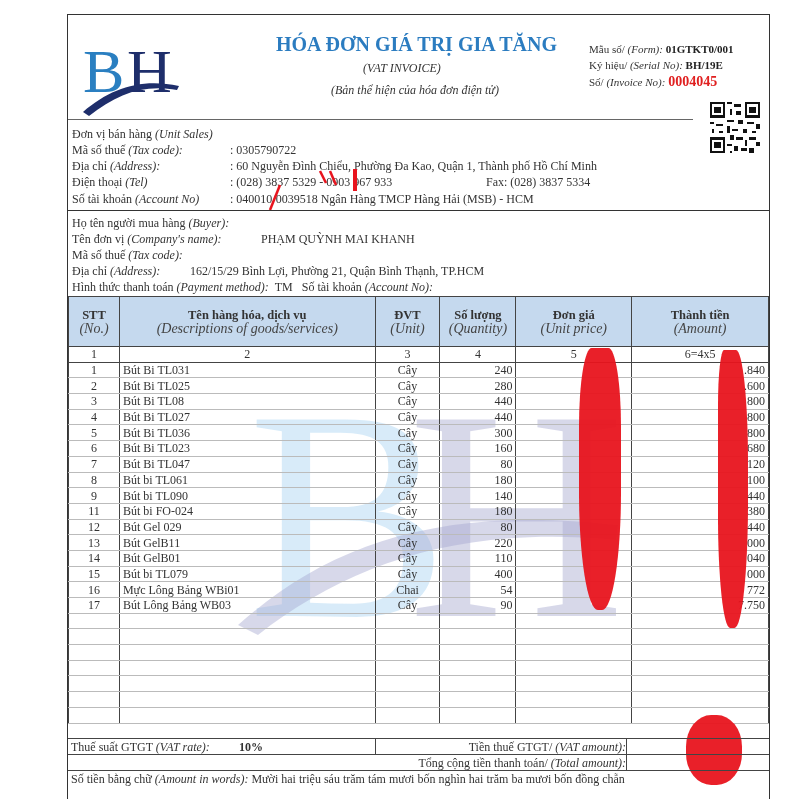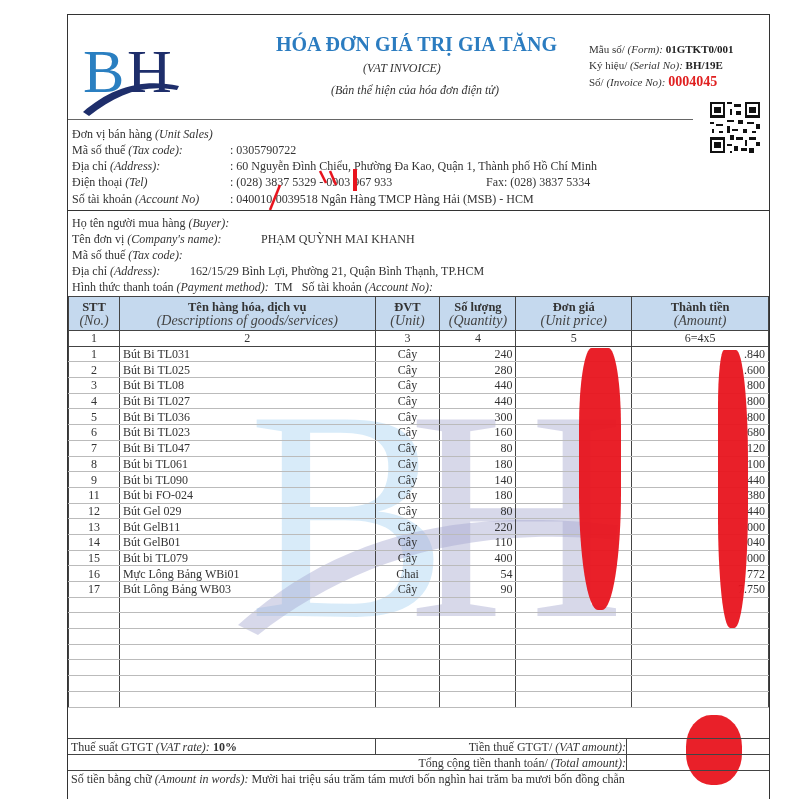--- a/index.html
+++ b/index.html
@@ -28,21 +28,21 @@
 
   
   .row-l { left:4px; font-size:12px; color:#333; }
   .row-v { left:162px; font-size:12px; color:#333; }
   .seller-name { left:162px; top:109px; font-size:15px; font-weight:bold; color:#2b7cc0; }
   .sep { position:absolute; left:0; width:100%; border-top:1.5px solid #333; }
 
   
   table.items { position:absolute; left:0; top:281px; width:701px; border-collapse:collapse; font-size:12px; }
   table.items th { background:#c5d9ee; border:1px solid #444; font-weight:bold; font-size:12.5px;
-                   padding:2px 2px; line-height:13px; color:#333; height:29px; }
+                   padding:10px 2px; line-height:13px; color:#333; height:29px; }
   table.items th .en { display:block; font-weight:normal; font-style:italic; font-size:14px; color:#444; }
   table.items td { border-left:1px solid #444; border-right:1px solid #444; border-bottom:1px solid #bbb;
                    height:14.7px; padding:0 3px; line-height:14px; color:#333; }
   table.items tr.idx td { border-bottom:1.5px solid #444; text-align:center; }
   td.c { text-align:center; }
   td.r { text-align:right; }
 
   .watermark { position:absolute; left:180px; top:370px; font-size:300px; color:#a9d4f2; opacity:0.45;
                font-family:"Liberation Serif", serif; line-height:260px; letter-spacing:-40px; pointer-events:none; }
   .watermark .h2 { color:#a7a9d0; }
@@ -407,21 +407,21 @@
       </tbody>
   </table>
 
   <div class="redact" style="left:511px;top:333px;width:42px;height:262px;border-radius:30% 30% 45% 45%"></div>
   <div class="redact" style="left:650px;top:335px;width:30px;height:278px;border-radius:20% 40% 45% 40%"></div>
   <div class="redact" style="left:618px;top:700px;width:56px;height:70px;border-radius:45%"></div>
 
   <div class="tot" style="top:723px;height:16px">
     <div class="abs" style="left:3px;top:1px">
       <span>Thuế suất GTGT</span> <i>(VAT rate):</i>
-      <b style="">10%</b>
+      <b style="margin-left:26px">10%</b>
     </div>
     <div style="position:absolute;left:307px;top:0;height:16px;border-left:1px solid #444"></div>
     <div class="abs" style="right:143px;top:1px">
       <span>Tiền thuế GTGT/</span> <i>(VAT amount):</i>
     </div>
     <div style="position:absolute;left:558px;top:0;height:16px;border-left:1px solid #444"></div>
   </div>
   <div class="tot" style="top:739px;height:16px">
     <div class="abs" style="right:143px;top:1px">
       <span>Tổng cộng tiền thanh toán/</span> <i>(Total amount):</i>

